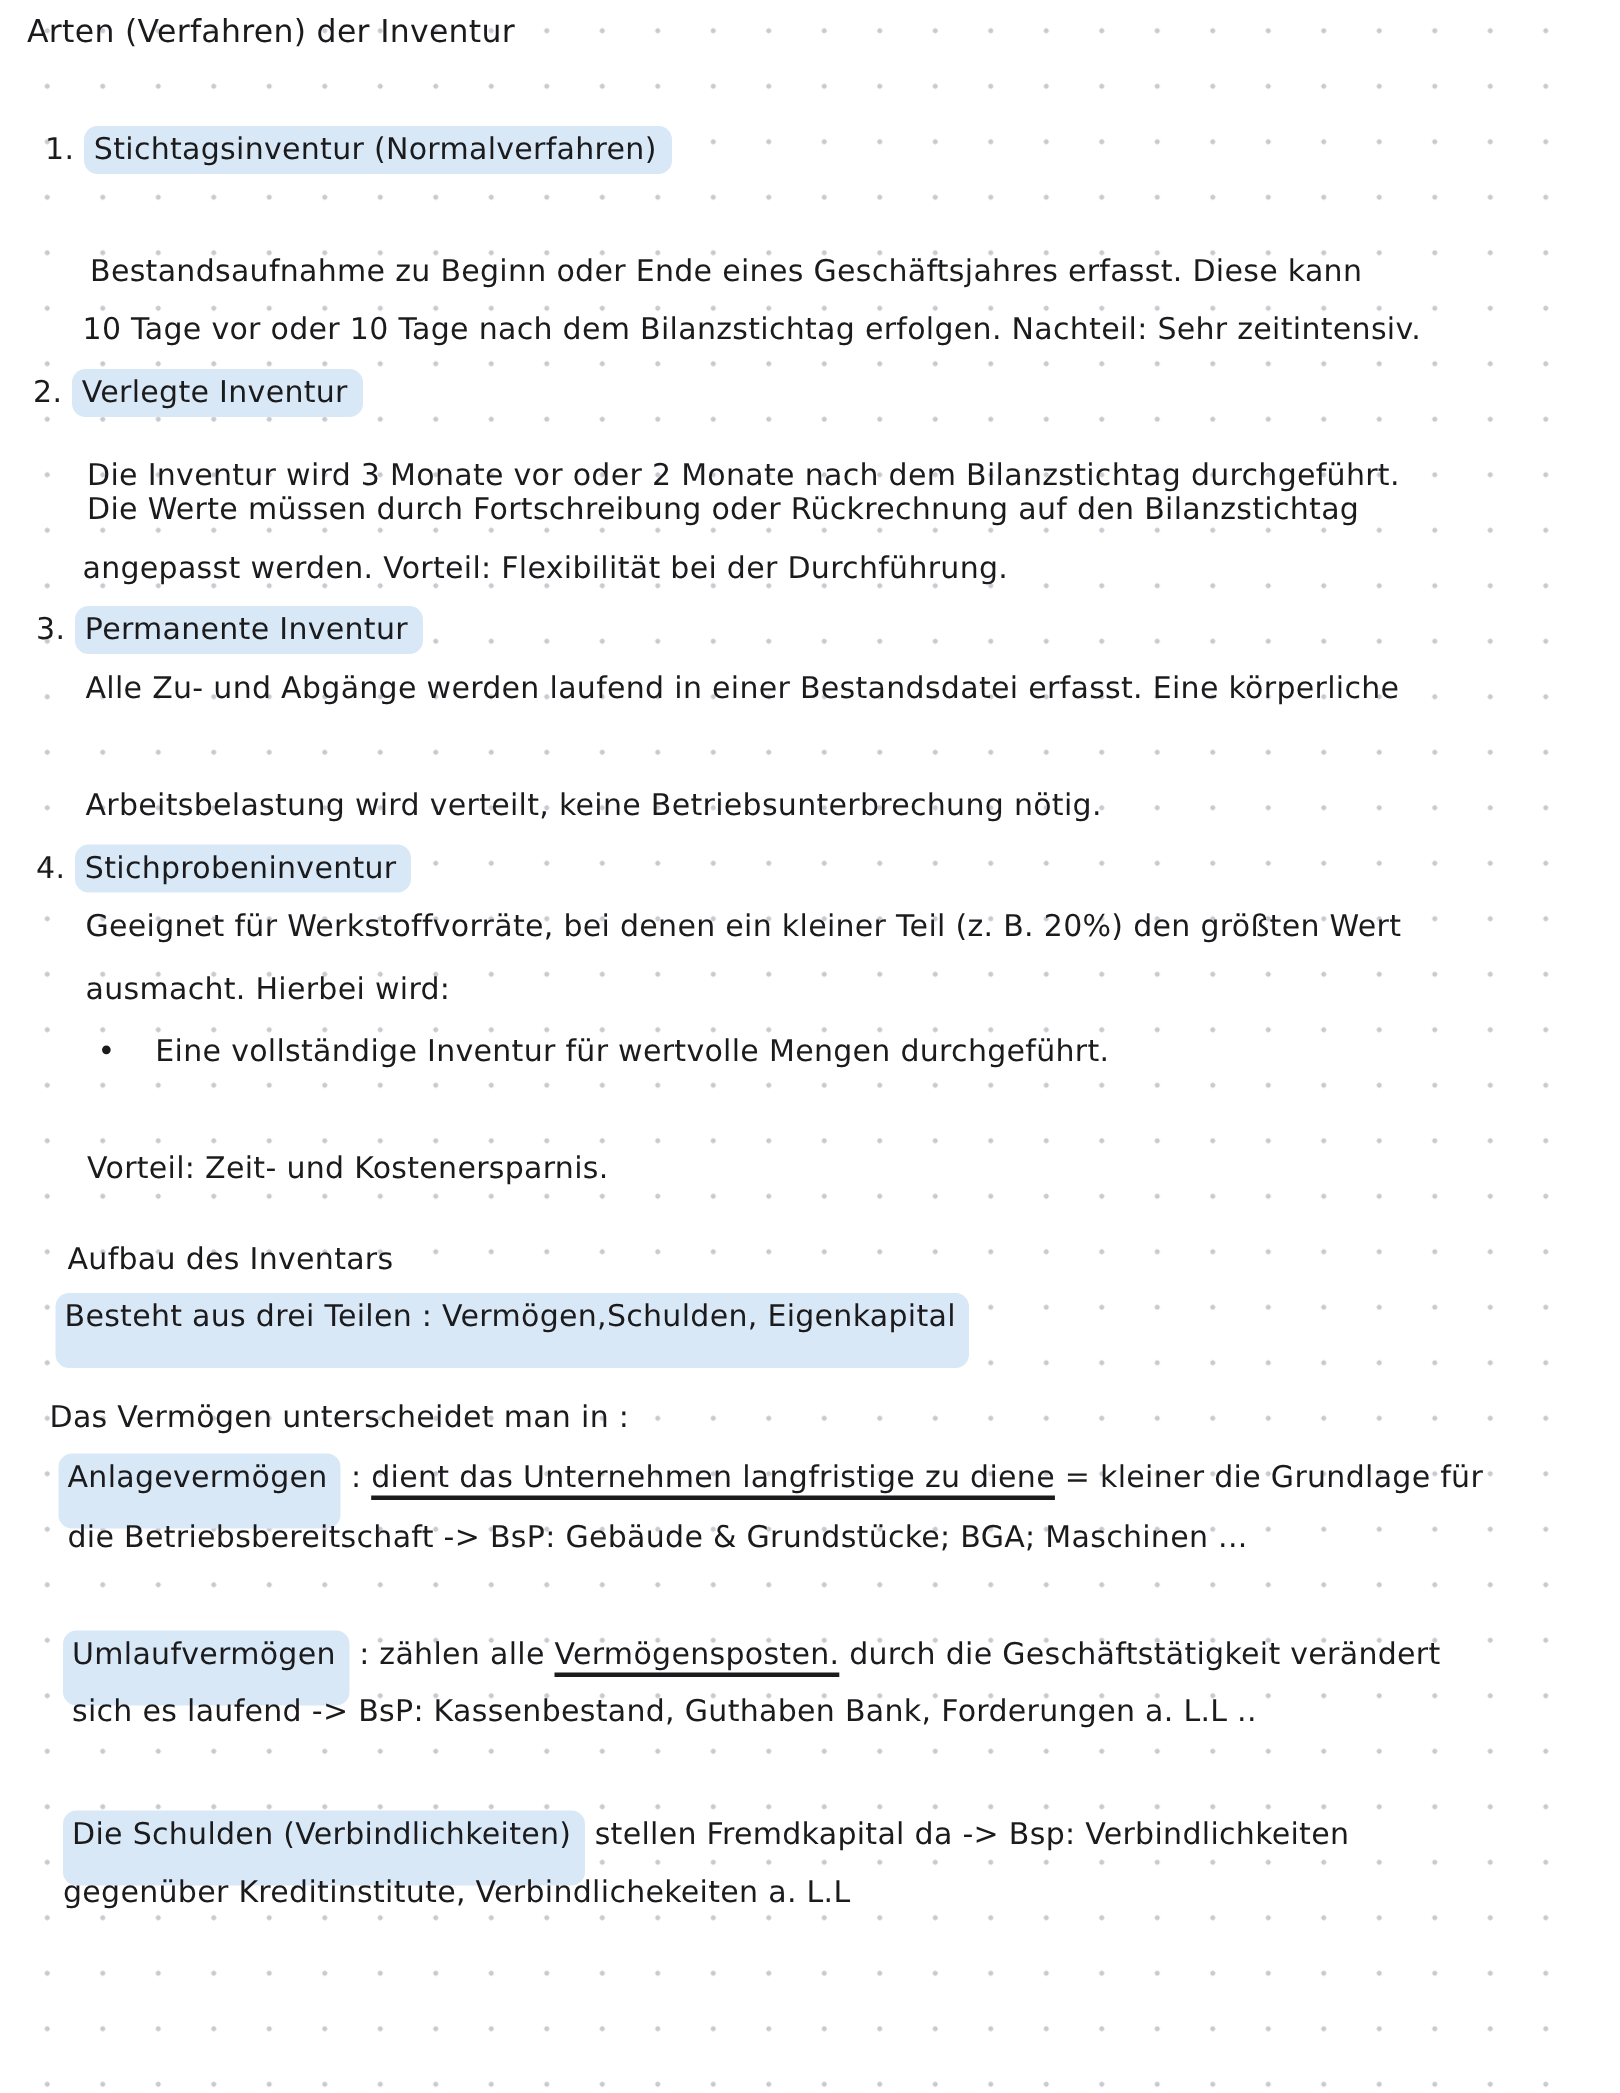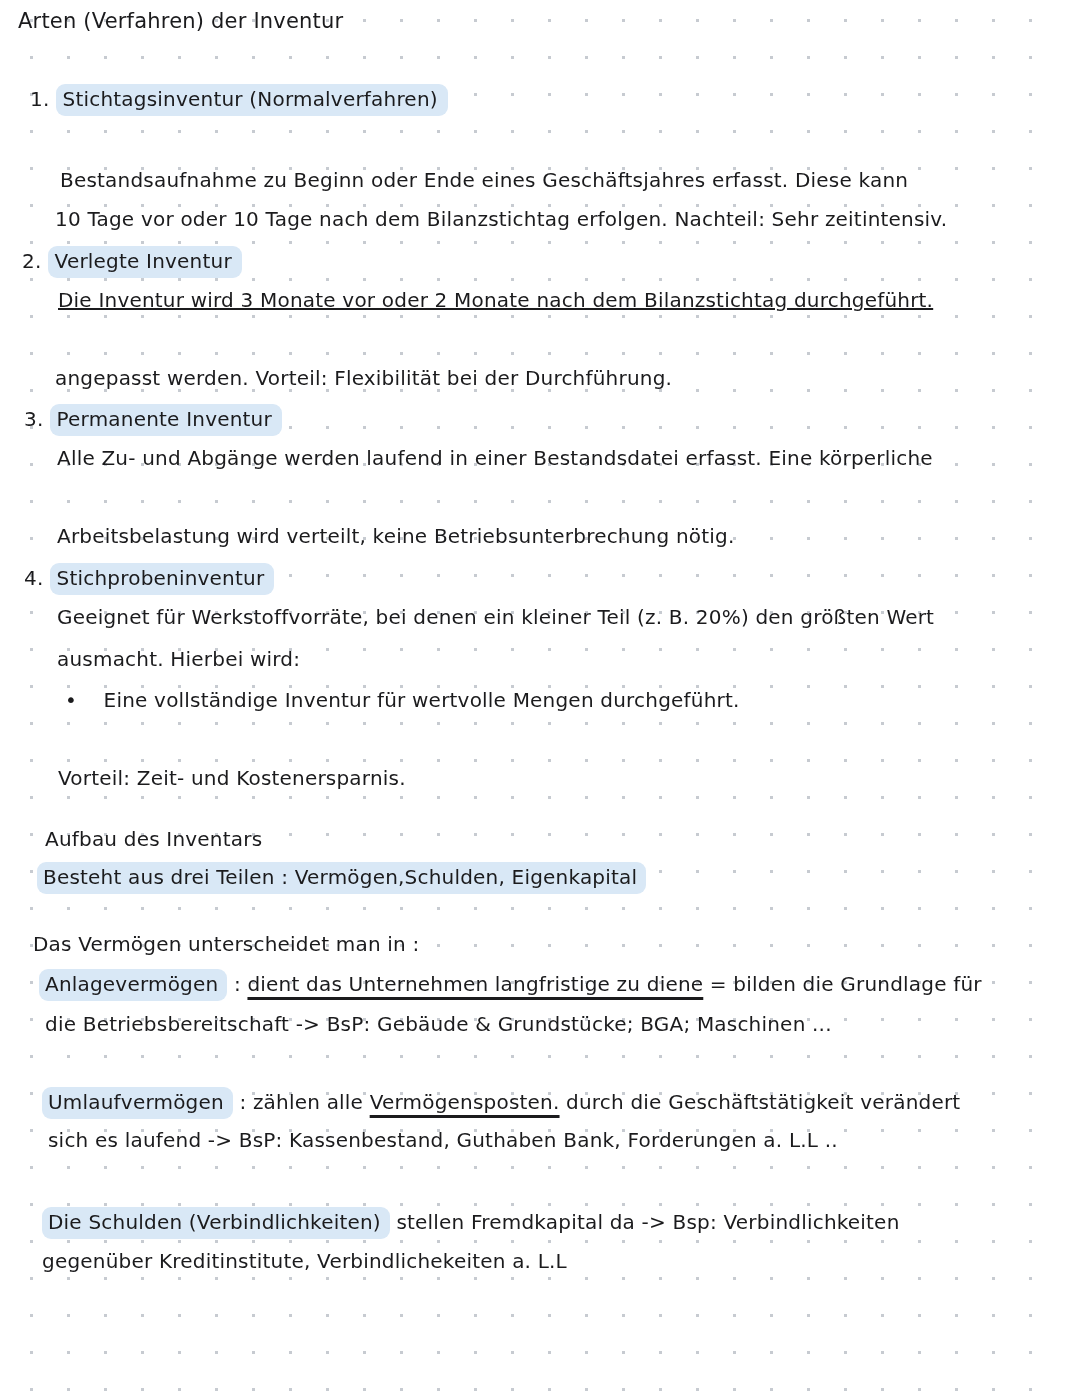--- a/index.html
+++ b/index.html
@@ -29,21 +29,21 @@
   .num { display: inline-block; min-width: 26px; }
   .hl {
     background: #d9e8f6;
     border-radius: 9px;
     padding: 3px 10px 5px 7px;
     margin-left: -7px;
   }
   .hl-body {
     background: #d9e8f6;
     border-radius: 9px;
-    padding: 3px 9px 5px 6px;
+    padding: 3px 9px 23px 6px;
     margin-left: -6px;
   }
   .ul {
     text-decoration: underline;
     text-decoration-thickness: 2.5px;
     text-underline-offset: 6px;
   }
   .bullet { display: inline-block; width: 32px; }
 </style>
 </head>
@@ -57,21 +57,22 @@
     <span class="num">1.</span>
     <span class="hl">Stichtagsinventur (Normalverfahren)</span>
   </div>
   <div class="line" style="left:60px; top:165px;">Bestandsaufnahme zu Beginn oder Ende eines Geschäftsjahres erfasst. Diese kann</div>
   <div class="line" style="left:55px; top:204px;">10 Tage vor oder 10 Tage nach dem Bilanzstichtag erfolgen. Nachteil: Sehr zeitintensiv.</div>
 
   <div class="line" style="left:22px; top:246px;">
     <span class="num">2.</span>
     <span class="hl">Verlegte Inventur</span>
   </div>
-  <div class="line" style="left:58px; top:285px;text-decoration:underline;">Die Inventur wird 3 Monate vor oder 2 Monate nach dem Bilanzstichtag durchgeführt.</div>
+  <div class="line" style="left:58px; top:301px;">Die Inventur wird 3 Monate vor oder 2 Monate nach dem Bilanzstichtag durchgeführt.</div>
+  <div class="line" style="left:58px; top:324px;">Die Werte müssen durch Fortschreibung oder Rückrechnung auf den Bilanzstichtag</div>
   <div class="line" style="left:55px; top:363px;">angepasst werden. Vorteil: Flexibilität bei der Durchführung.</div>
 
   <div class="line" style="left:24px; top:404px;">
     <span class="num">3.</span>
     <span class="hl">Permanente Inventur</span>
   </div>
   <div class="line" style="left:57px; top:443px;">Alle Zu- und Abgänge werden laufend in einer Bestandsdatei erfasst. Eine körperliche</div>
   <div class="line" style="left:57px; top:521px;">Arbeitsbelastung wird verteilt, keine Betriebsunterbrechung nötig.</div>
 
   <div class="line" style="left:24px; top:563px;">
@@ -88,21 +89,21 @@
   <div class="line" style="left:58px; top:763px;">Vorteil: Zeit- und Kostenersparnis.</div>
 
   <div class="line" style="left:45px; top:824px;">Aufbau des Inventars</div>
   <div class="line" style="left:43px; top:862px;">
     <span class="hl-body">Besteht aus drei Teilen : Vermögen,Schulden, Eigenkapital</span>
   </div>
 
   <div class="line" style="left:33px; top:929px;">Das Vermögen unterscheidet man in :</div>
 
   <div class="line" style="left:45px; top:969px;">
-    <span class="hl-body">Anlagevermögen</span><span> : </span><span class="ul">dient das Unternehmen langfristige zu diene</span><span> = bilden die Grundlage für</span>
+    <span class="hl-body">Anlagevermögen</span><span> : </span><span class="ul">dient das Unternehmen langfristige zu diene</span><span> = kleiner die Grundlage für</span>
   </div>
   <div class="line" style="left:45px; top:1009px;">die Betriebsbereitschaft  -&gt; BsP: Gebäude &amp; Grundstücke; BGA; Maschinen ...</div>
 
   <div class="line" style="left:48px; top:1087px;">
     <span class="hl-body">Umlaufvermögen</span><span> : zählen alle </span><span class="ul">Vermögensposten.</span><span>  durch die Geschäftstätigkeit verändert</span>
   </div>
   <div class="line" style="left:48px; top:1125px;">sich es laufend -&gt; BsP: Kassenbestand, Guthaben Bank, Forderungen a. L.L ..</div>
 
   <div class="line" style="left:48px; top:1207px;">
     <span class="hl-body">Die Schulden (Verbindlichkeiten)</span><span> stellen Fremdkapital da -&gt; Bsp: Verbindlichkeiten</span>

